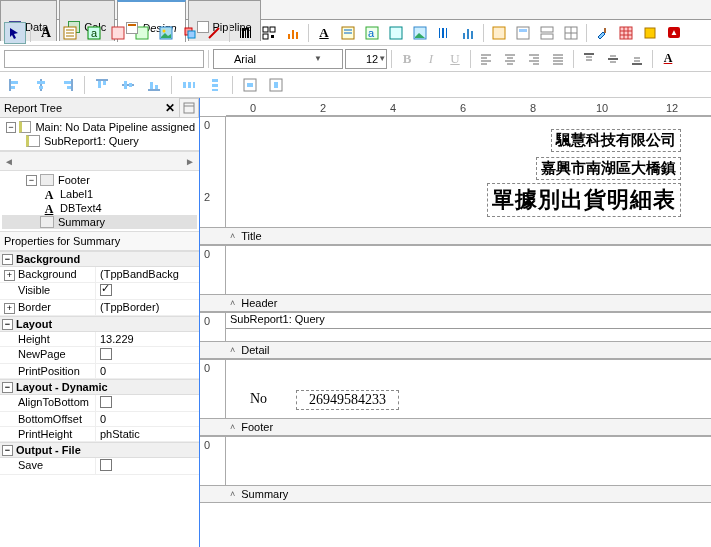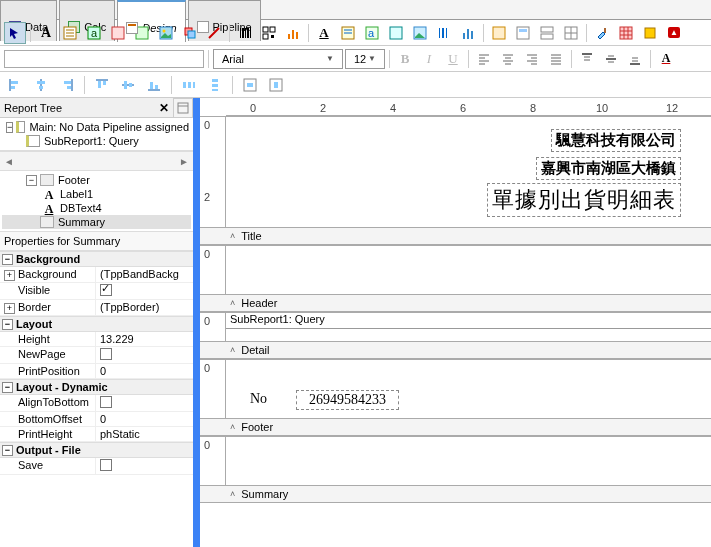--- a/index.html
+++ b/index.html
@@ -13,31 +13,31 @@
 .tico-data { background: linear-gradient(#88c 0%, #88c 30%, #fff 30%, #fff 100%); border: 1px solid #449; }
 .tico-calc { background: #cfe8cf; border: 1px solid #394; }
 .tico-design { background: #fff; border: 1px solid #999; position: relative; }
 .tico-design::after { content: ""; position: absolute; top: 1px; left: 1px; width: 8px; height: 2px; background: #c60; }
 .tico-preview { background: #fff; border: 1px solid #999; }
 
 
 .toolbar { display: flex; align-items: center; height: 26px; padding: 2px 4px; border-bottom: 1px solid #ccc; gap: 2px; }
 .tbtn { width: 22px; height: 22px; display: flex; align-items: center; justify-content: center; border: 1px solid transparent; cursor: pointer; font-size: 12px; }
 .sep { width: 1px; height: 18px; background: #ccc; margin: 0 2px; }
-.font-combo { height: 20px; border: 1px solid #999; background: #fff; padding: 0 8px; display: flex; align-items: center; justify-content: space-between; }
+.font-combo { height: 20px; border: 1px solid #999; background: #fff; padding: 0 20px; display: flex; align-items: center; justify-content: space-between; }
 .font-name { width: 130px; }
 .font-size { width: 40px; }
 .drop-arrow { font-size: 8px; color: #555; }
 .ft-bold { font-weight: bold; color: #bbb; font-size: 13px; font-family: 'Times New Roman'; }
 .ft-ital { font-style: italic; color: #bbb; font-size: 13px; font-family: 'Times New Roman'; }
 .ft-under { text-decoration: underline; color: #bbb; font-size: 13px; font-family: 'Times New Roman'; }
 
 
 .main-area { display: flex; height: calc(100% - 98px); }
-.left-panel { width: 200px; border-right: 7px solid #3b82f6; display: flex; flex-direction: column; }
+.left-panel { width: 200px; border-right: 1px solid #3b82f6; display: flex; flex-direction: column; }
 .panel-header { display: flex; align-items: center; justify-content: space-between; padding: 2px 4px; background: #f0f0f0; border-bottom: 1px solid #ccc; height: 20px; }
 .close-x { cursor: pointer; font-weight: bold; font-family: Arial; font-size: 12px; }
 .tree { padding: 2px; flex: 0 0 auto; }
 .tree-row { display: flex; align-items: center; padding: 1px 2px; cursor: pointer; white-space: nowrap; overflow: hidden; }
 .tree-row.l1 { padding-left: 4px; }
 .tree-row.l2 { padding-left: 24px; }
 .tree-row.l3 { padding-left: 40px; }
 .tree-row.sel { background: #e0e0e0; }
 .ticon { width: 14px; height: 12px; margin-right: 4px; display: inline-block; }
 .ticon-report { background: #fff; border: 1px solid #999; border-left: 3px solid #cc6; }
@@ -67,21 +67,21 @@
 .ruler-v { width: 26px; background: #fff; border-right: 1px solid #aaa; position: relative; font-size: 9px; }
 .ruler-v .vlbl { position: absolute; left: 4px; color: #444; }
 .band-content { flex: 1; position: relative; background-image: radial-gradient(#bbb 0.5px, transparent 0.5px); background-size: 6px 6px; }
 .band-label { height: 18px; display: flex; align-items: center; background: #f4f4f4; border-top: 1px solid #aaa; border-bottom: 1px solid #aaa; padding-left: 30px; }
 .band-label .chev { display: inline-block; margin-right: 6px; font-size: 9px; color: #666; }
 .sub-label { position: absolute; left: 0; top: 0; right: 0; height: 16px; background: #fff; border-bottom: 1px solid #999; padding-left: 4px; font-size: 11px; z-index: 2; }
 
 .report-text { position: absolute; font-family: 'Microsoft JhengHei', 'SimSun', serif; border: 1px dashed #888; padding: 1px 4px; background: rgba(255,255,255,0.7); }
 .rt1 { right: 30px; top: 12px; font-size: 15px; font-weight: bold; }
 .rt2 { right: 30px; top: 40px; font-size: 15px; font-weight: bold; }
-.rt3 { right: 30px; top: 66px; font-size: 22px; font-family: 'KaiTi','DFKai-SB',serif; font-weight: normal; letter-spacing: 1px; }
+.rt3 { right: 30px; top: 66px; font-size: 22px; font-family: 'KaiTi','DFKai-SB',serif; font-weight: bold; letter-spacing: 1px; }
 .rt-no { left: 20px; top: 30px; font-size: 14px; border: none; background: transparent; }
 .rt-num { left: 70px; top: 30px; font-size: 14px; border: 1px dashed #888; padding: 1px 12px; }
 .ic-pdf { background:#c00; color:#fff; font-size:8px; font-weight:bold; padding:1px 2px; border-radius:2px;}
 .edit-field { flex:0 0 200px; height:18px; border:1px solid #aaa; background:#fff;}
 
 
 .panel-toggle { width:20px; display:flex; align-items:center; justify-content:center; border:1px solid #ccc; background:#f4f4f4; height:20px; cursor:pointer; }
 
 .tree-block { border-bottom: 1px solid #ddd; }
 </style>

